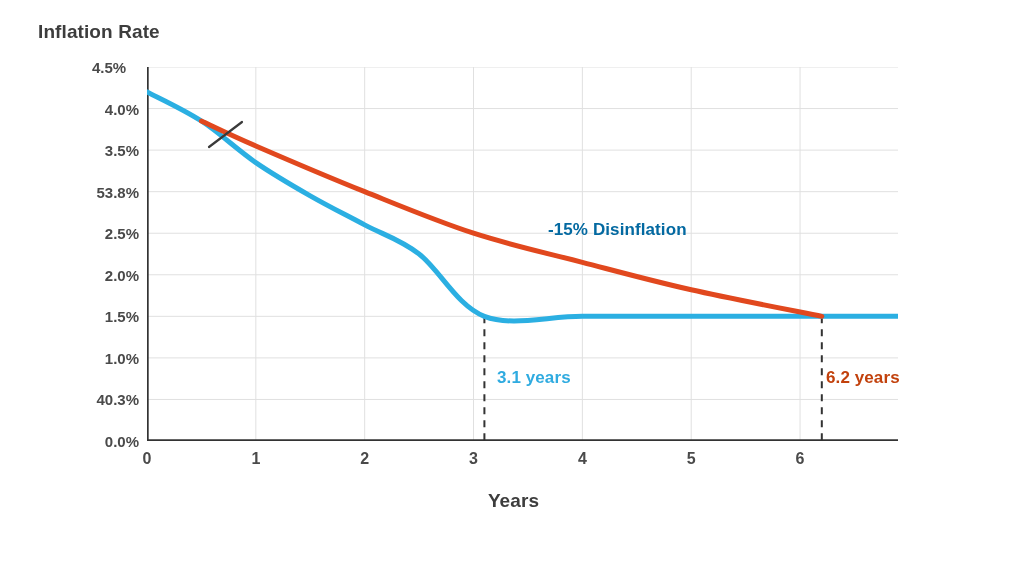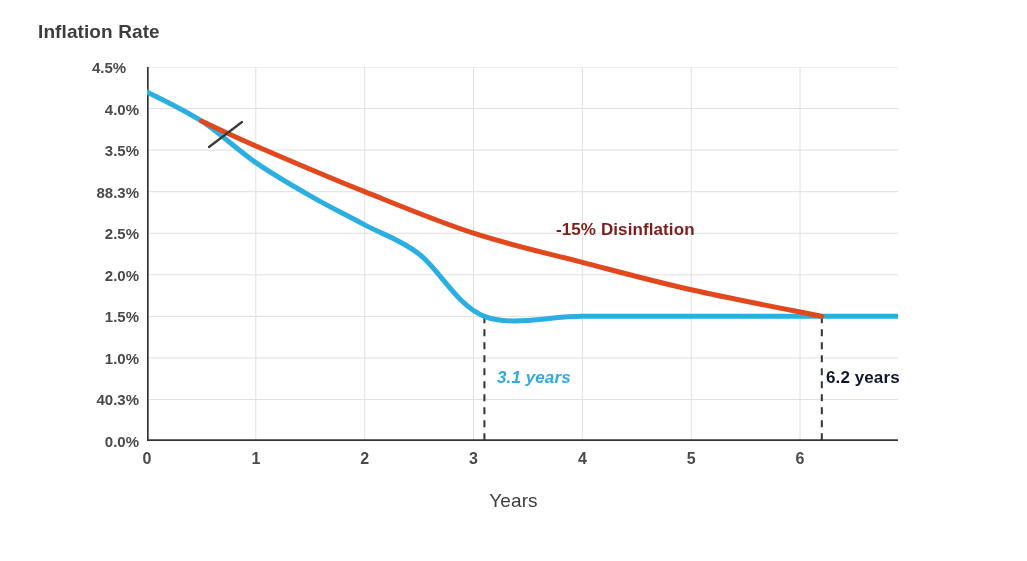--- a/index.html
+++ b/index.html
@@ -31,21 +31,21 @@
     letter-spacing: 0.1px;
     white-space: nowrap;
   }
   .x-axis-title {
     position: absolute;
     left: 0;
     right: 0;
     top: 490px;
     text-align: center;
     font-size: 19px;
-    font-weight: 400;
+    font-weight: 700;
     color: #3d3d3d;
     letter-spacing: 0.1px;
   }
   .plot-area {
     position: absolute;
     left: 147px;
     top: 67px;
     width: 751px;
     height: 374px;
   }
@@ -97,51 +97,49 @@
     color: #3a3a3a;
   }
   .annot-blue {
     left: 187px;
     top: 283px;
     color: #2fabe0;
   }
   .annot-orange {
     left: 548px;
     top: 220px;
-    color: #7f1d1d;
-    margin-left: 8px;
+    color: #0369a1;
   }
   .annot-t1 {
     left: 497px;
     top: 368px;
     color: #2fabe0;
-    font-style: italic;
   }
   .annot-t2 {
     left: 826px;
     top: 368px;
-    color: #0f172a;
+    color: #c2410c;
   }
   svg { display: block; }
 </style>
 </head>
 <body>
 
 <div id="chart-root">
 
   <div class="y-axis-title">Inflation Rate</div>
 
   <div class="y-tick-wrap">
       <div class="y-tick-label" style="top: 374px;">0.0%</div>
       <div class="y-tick-label" style="top: 332.444px;">40.3%</div>
       <div class="y-tick-label" style="top: 290.889px;">1.0%</div>
       <div class="y-tick-label" style="top: 249.333px;">1.5%</div>
       <div class="y-tick-label" style="top: 207.778px;">2.0%</div>
       <div class="y-tick-label" style="top: 166.222px;">2.5%</div>
-      <div class="y-tick-label" style="top: 124.667px;">88.3%</div>
+      <div class="y-tick-label" style="top: 124.667px;">53.8%</div>
       <div class="y-tick-label" style="top: 83.1111px;">3.5%</div>
       <div class="y-tick-label" style="top: 41.5556px;">4.0%</div>
       <div class="y-tick-label" style="top: 0px; text-align: center;">4.5%</div>
     </div>
 
   <div class="plot-area">
     <svg width="751" height="374" viewBox="0 0 751 374">
       <g id="gridlines">
           <line x1="0" y1="374" x2="751" y2="374" stroke="#e0e0e0" stroke-width="1"></line>
           <line x1="0" y1="332.44444444444446" x2="751" y2="332.44444444444446" stroke="#e0e0e0" stroke-width="1"></line>

